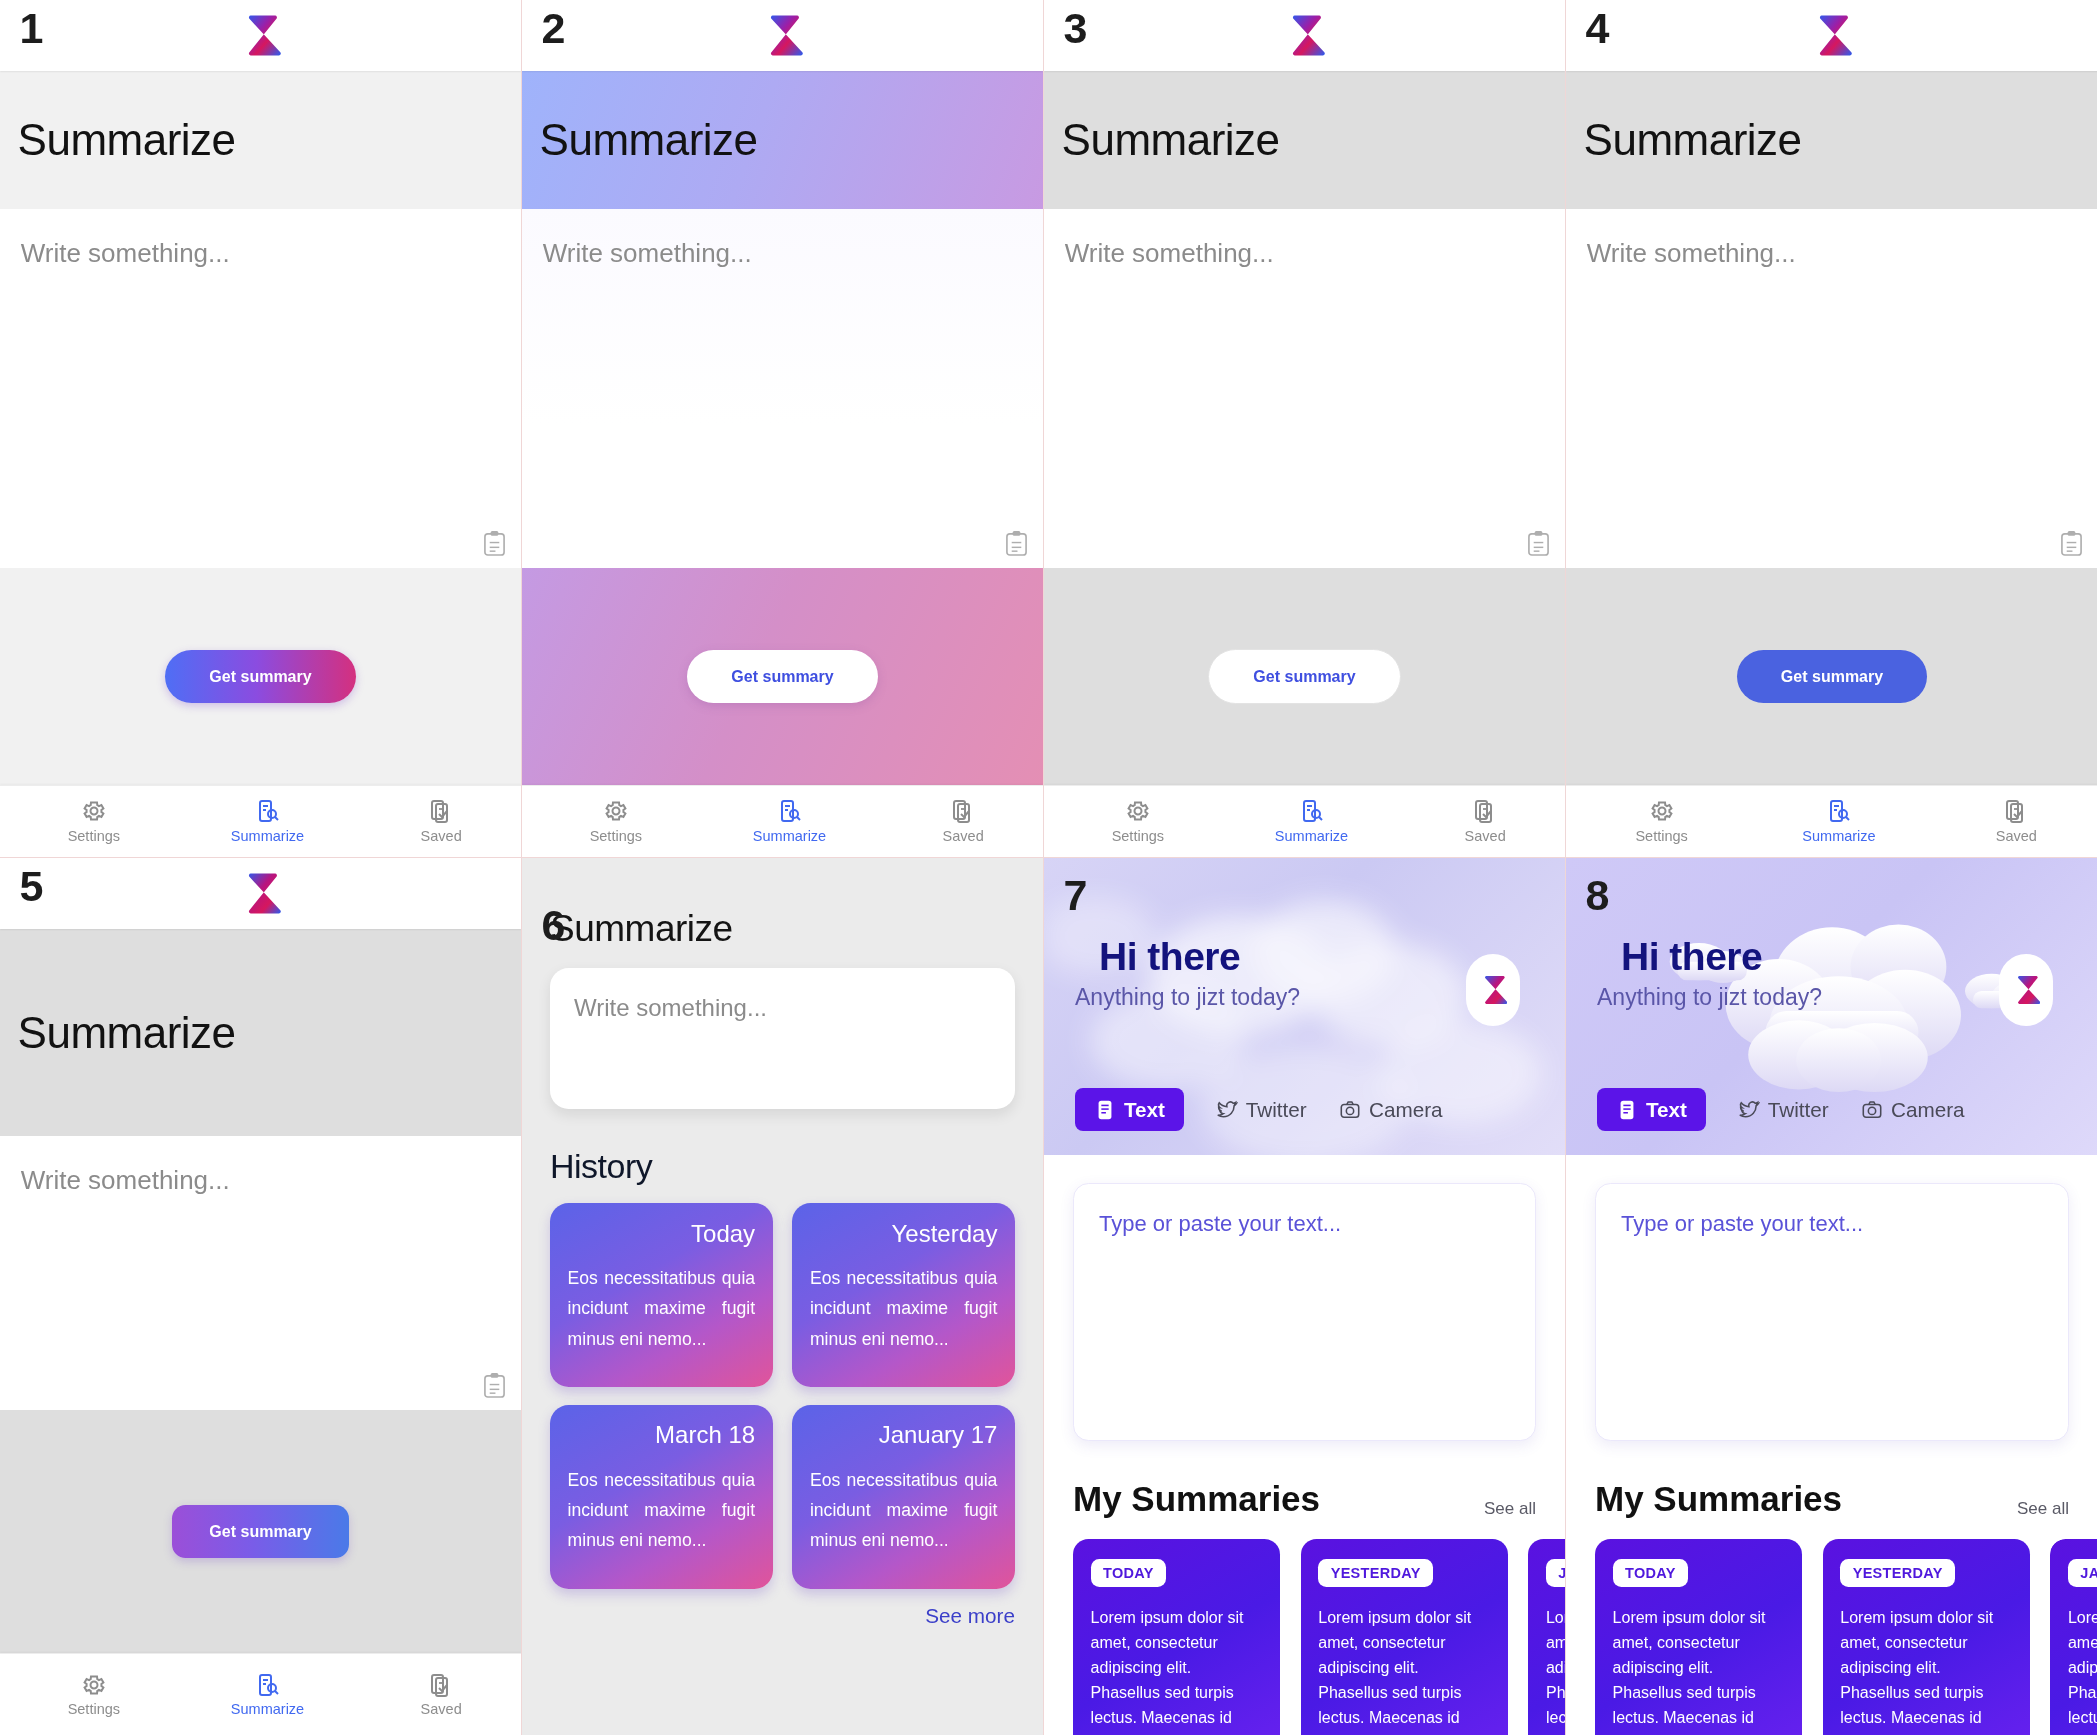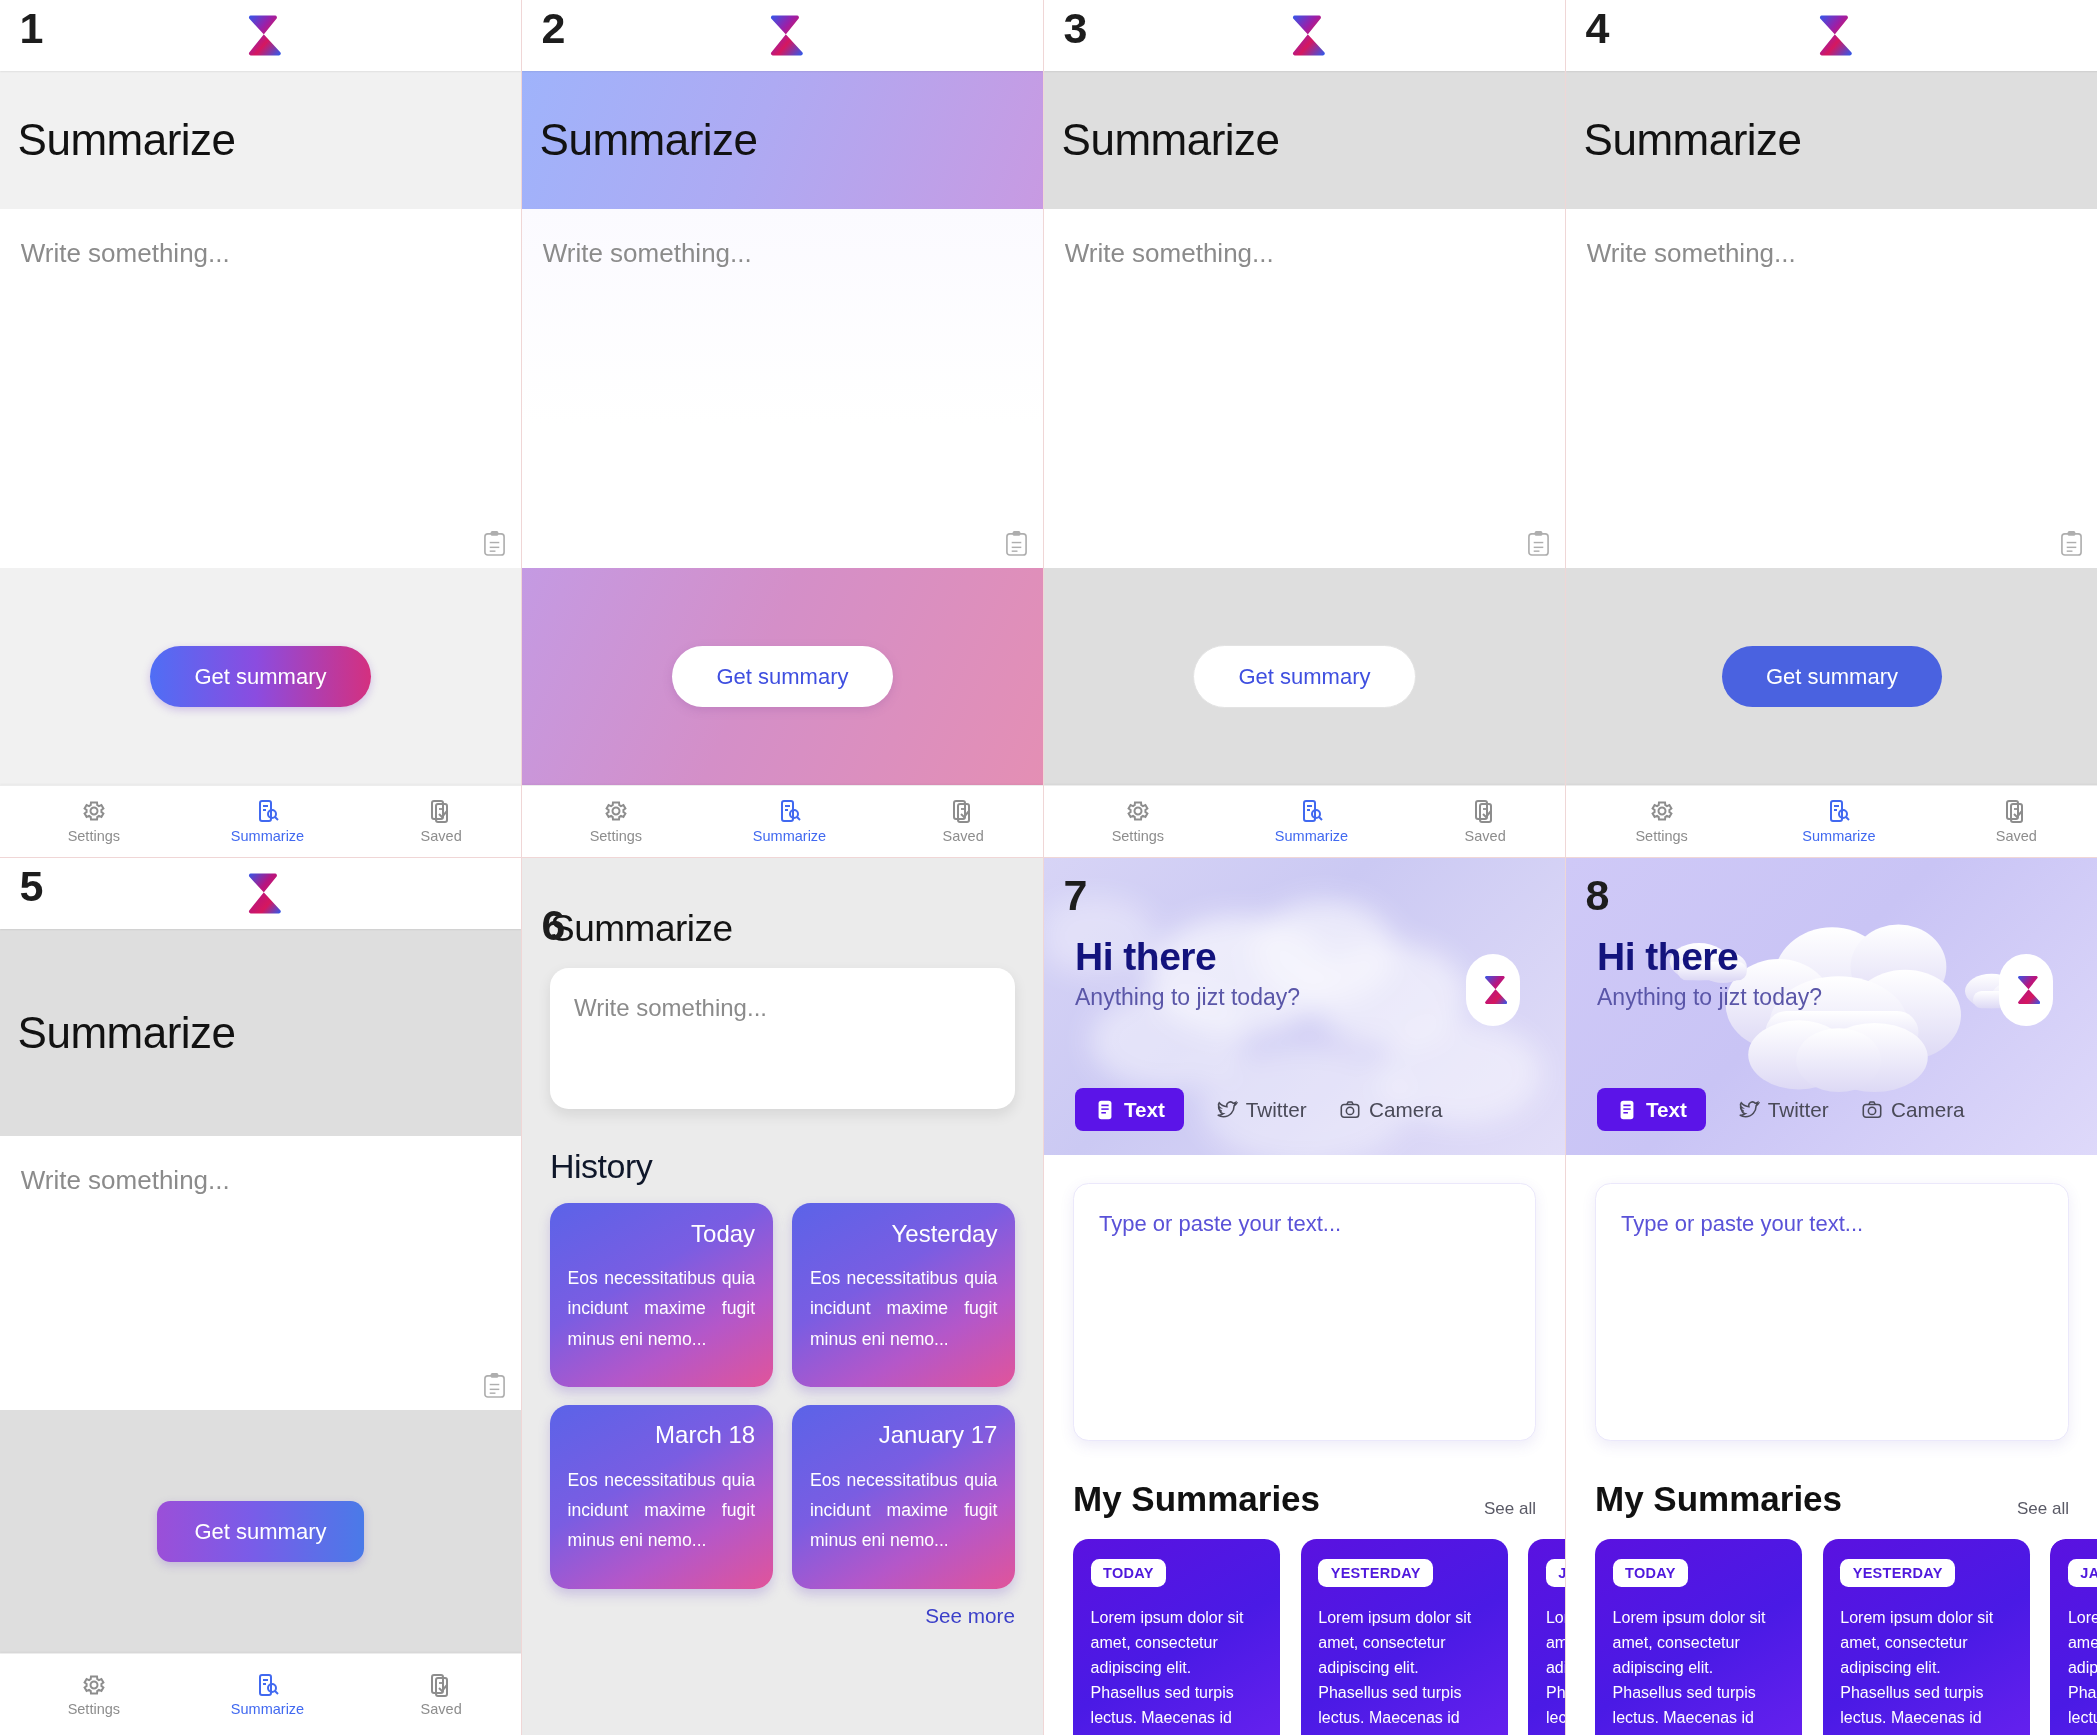--- a/index.html
+++ b/index.html
@@ -95,22 +95,22 @@
     height: 217px;
     display: flex;
     align-items: center;
     justify-content: center;
   }
   .strip-gray     { background: #f1f1f1; }
   .strip-gradient { background: linear-gradient(115deg, #c49ae3 0%, #d48fc8 45%, #e48fb4 100%); }
   .strip-gray2    { background: #dedede; }
 
   .btn {
-    font-size: 22px;
-    font-weight: 400;
+    font-size: 16px;
+    font-weight: 700;
     border: none;
     cursor: pointer;
     white-space: nowrap;
     font-family: inherit;
   }
   .btn-grad-pill {
     padding: 17.6px 44px; border-radius: 52px; color: #fff;
     background: linear-gradient(90deg, #4f6ef5 0%, #8b4ce0 48%, #d4307f 100%);
     box-shadow: 0 3.1px 8.3px rgba(120,60,200,.28);
   }
@@ -179,21 +179,21 @@
   
   .p78 { background: #ffffff; padding: 0; }
   .hero {
     position: relative;
     height: 331px;
     overflow: hidden;
     padding: 77px 31px 0 31px;
   }
   .hero.blur  { background: linear-gradient(135deg, #d7d4f6 0%, #cbc9f3 40%, #e2def8 100%); }
   .hero.sharp { background: linear-gradient(135deg, #cfc9f7 0%, #c9c4f5 45%, #ded9fa 100%); }
-  .hero .h1 { font-size: 39px; font-weight: 800; color: #13137d; letter-spacing:-0.5px; position:relative; z-index:5;}
+  .hero .h1 { font-size: 39px; font-weight: 800; color: #13137d; letter-spacing:-0.5px; position:relative; z-index:5;margin-left:24px;}
   .hero .h2 { font-size: 23px; color: #5a56a8; margin-top: 5.2px; position:relative; z-index:5;}
   .hero .avatar {
     position: absolute; right: 45px; top: 96px;
     width: 54px; height: 72px; border-radius: 31px;
     background: #fff; display:flex; align-items:center; justify-content:center;
     z-index: 6;
   }
   .hero .avatar svg { width: 27px; height: 34px; }
   .cloudwrap { position:absolute; inset:0; z-index:1; }
   .cloudwrap.blur { filter: blur(13.4px); opacity:.85; }

